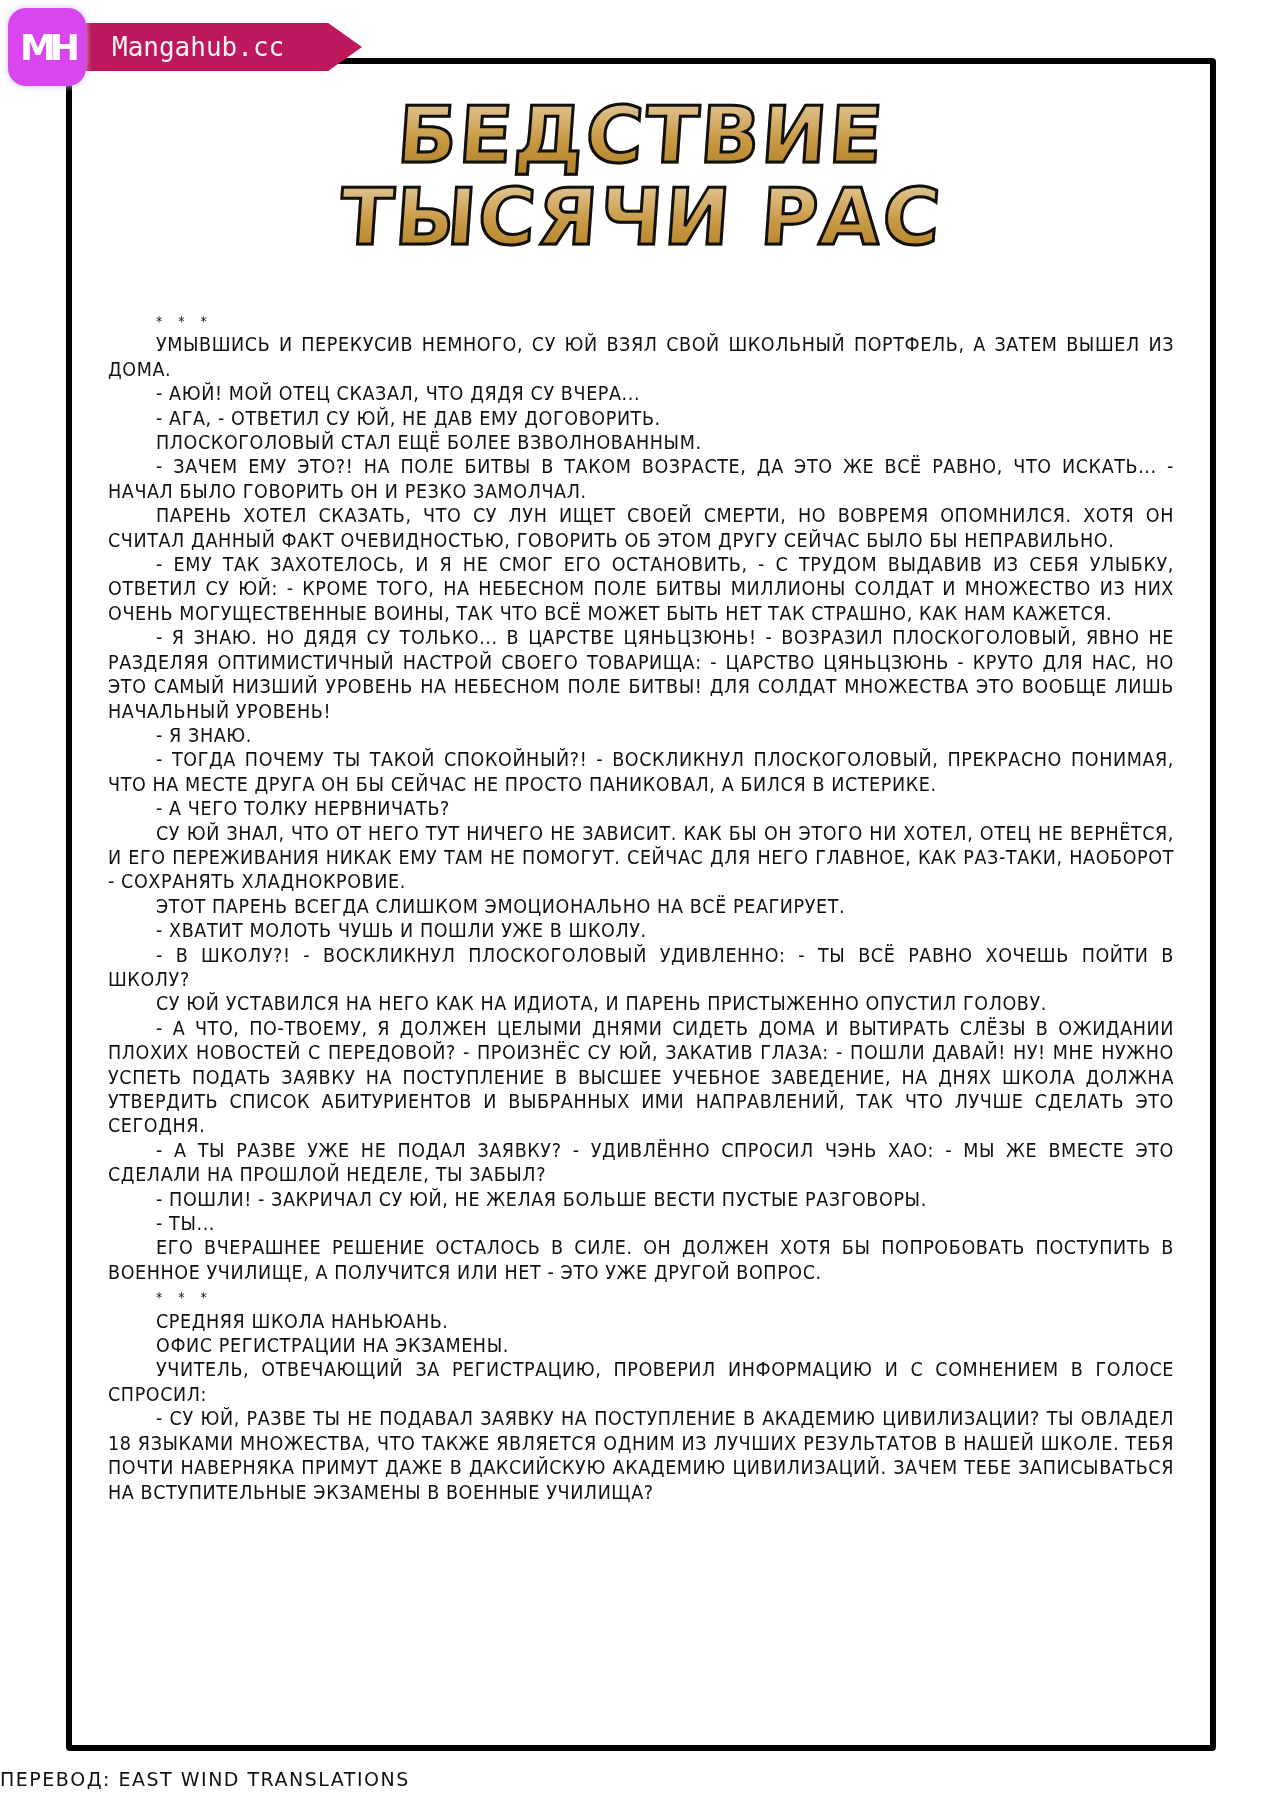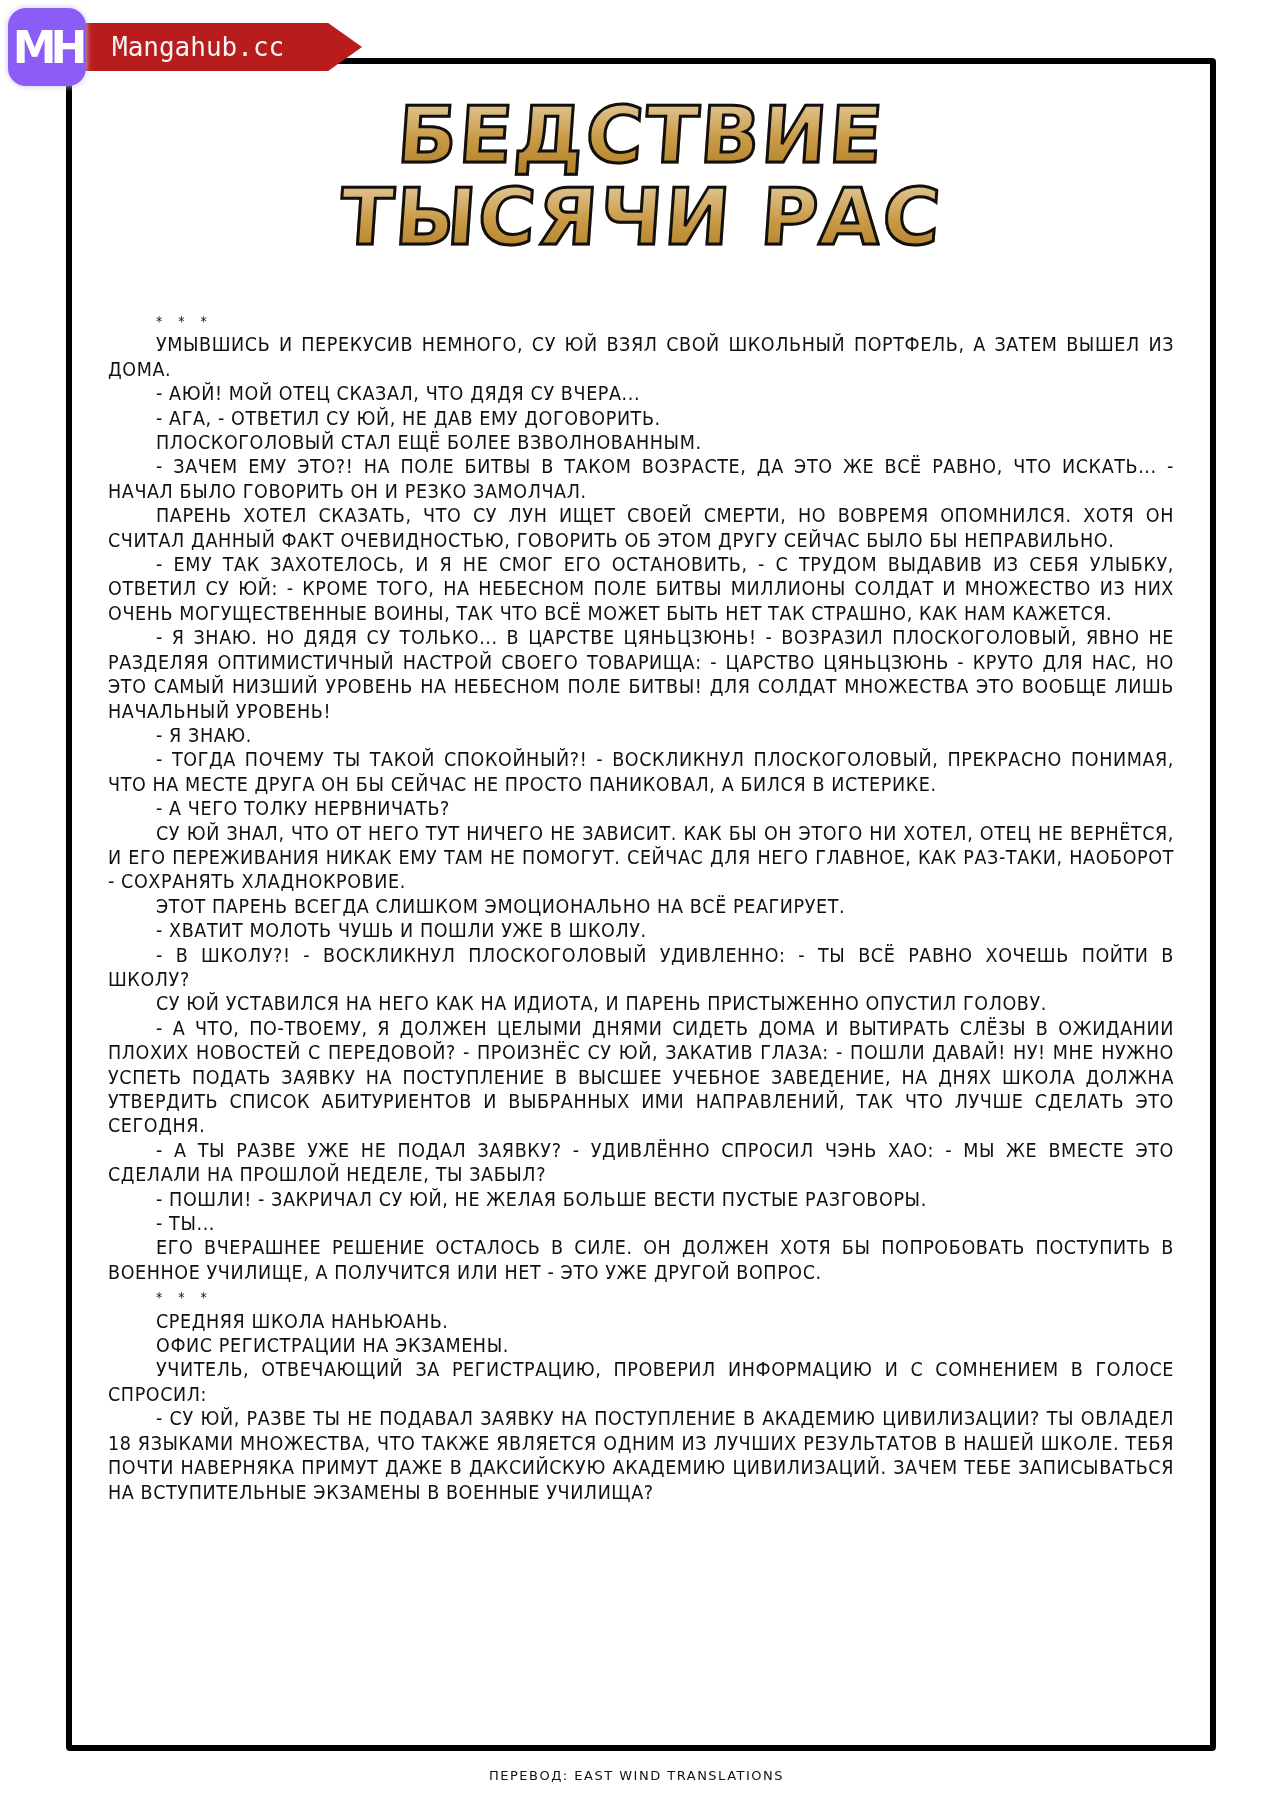--- a/index.html
+++ b/index.html
@@ -1,35 +1,35 @@
 <!DOCTYPE html>
 <html><head>
 <meta charset="utf-8">
 <style>
   html, body { margin: 0; padding: 0; background: #ffffff; }
   body { width: 1273px; height: 1800px; position: relative; overflow: hidden; font-family: "DejaVu Sans", sans-serif; }
 
   .watermark { position: absolute; left: 8px; top: 8px; height: 78px; display: flex; align-items: center; z-index: 5; }
-  .wm-logo { width: 78px; height: 78px; border-radius: 18px; background: #8b5cf6; box-shadow: 0 0 6px #c8c4f0; display: flex; align-items: center; justify-content: center; color: #fff; font-family: "DejaVu Sans", sans-serif; font-weight: bold; font-size: 44px; letter-spacing: -6px; position: relative; z-index: 2; }
-  .wm-banner { position: relative; margin-left: -6px; height: 48px; background: #b91c1c; display: flex; align-items: center; padding: 0 40px 0 32px; box-shadow: 0 0 4px #f2c7e6; clip-path: polygon(0 0, 88% 0, 100% 50%, 88% 100%, 0 100%); width: 210px; }
+  .wm-logo { width: 78px; height: 78px; border-radius: 18px; background: #d946ef; box-shadow: 0 0 6px #c8c4f0; display: flex; align-items: center; justify-content: center; color: #fff; font-family: "DejaVu Sans", sans-serif; font-weight: bold; font-size: 36px; letter-spacing: -6px; position: relative; z-index: 2; }
+  .wm-banner { position: relative; margin-left: -6px; height: 48px; background: #be185d; display: flex; align-items: center; padding: 0 40px 0 32px; box-shadow: 0 0 4px #f2c7e6; clip-path: polygon(0 0, 88% 0, 100% 50%, 88% 100%, 0 100%); width: 210px; }
   .wm-text { font-family: "DejaVu Sans Mono", monospace; font-size: 26px; color: #f4f4f4; }
 
   .frame { position: absolute; left: 66px; top: 58px; width: 1138px; height: 1681px; border: 6px solid #000; border-radius: 4px; background: #fff; }
 
   .title { position: absolute; left: 0; right: 0; top: 30px; text-align: center; }
   .title-line { display: block; font-family: "DejaVu Sans", sans-serif; font-weight: 900; font-size: 78px; line-height: 82px; letter-spacing: 2px; color: #c89a3c;
     background: linear-gradient(180deg, #e6cfa5 0%, #c99a45 55%, #b07e25 100%);
     -webkit-background-clip: text; background-clip: text; -webkit-text-fill-color: transparent;
     -webkit-text-stroke: 3px #111; transform: skewX(-4deg); }
 
   .body-text { position: absolute; left: 36px; right: 36px; top: 245px; font-family: "DejaVu Sans Condensed", "DejaVu Sans", sans-serif; text-transform: uppercase; font-size: 19.5px; line-height: 24.4px; color: #111; letter-spacing: 0.6px; text-align: justify; font-stretch: condensed; }
   .body-text p { margin: 0; text-indent: 48px; }
   .body-text p.stars { letter-spacing: 6px; font-size: 14px; }
 
-  .credits { position: absolute; left: 0; right: 0; top: 1768px; text-align: center; font-family: "DejaVu Sans", sans-serif; font-size: 13px; letter-spacing: 1.5px; color: #111; text-transform: uppercase; }
+  .credits { position: absolute; left: 0; right: 0; top: 1768px; font-family: "DejaVu Sans", sans-serif; font-size: 19px; letter-spacing: 1.5px; color: #111; text-transform: uppercase; }
 </style>
 </head>
 <body>
 
 <div class="watermark">
   <div class="wm-logo">MH</div>
   <div class="wm-banner">
     <span class="wm-text">Mangahub.cc</span>
   </div>
 </div>

